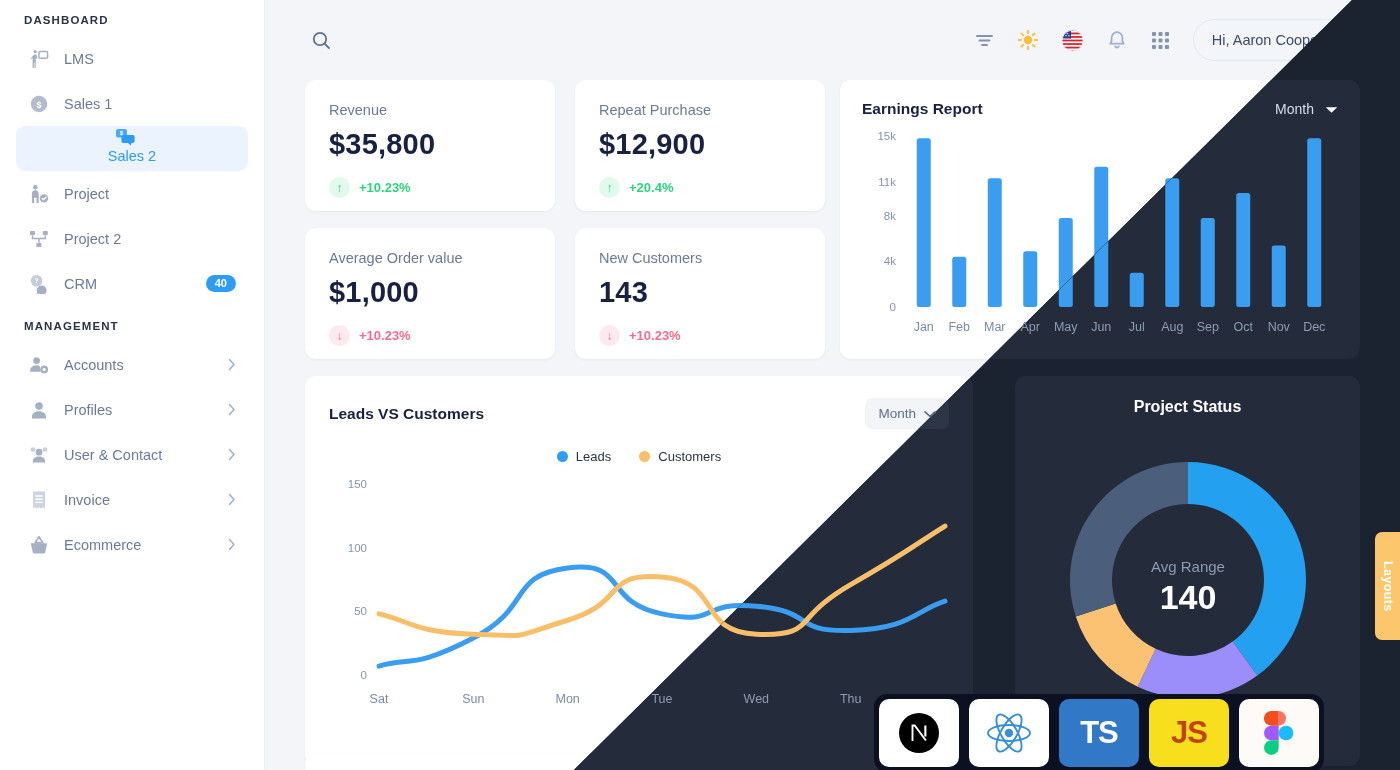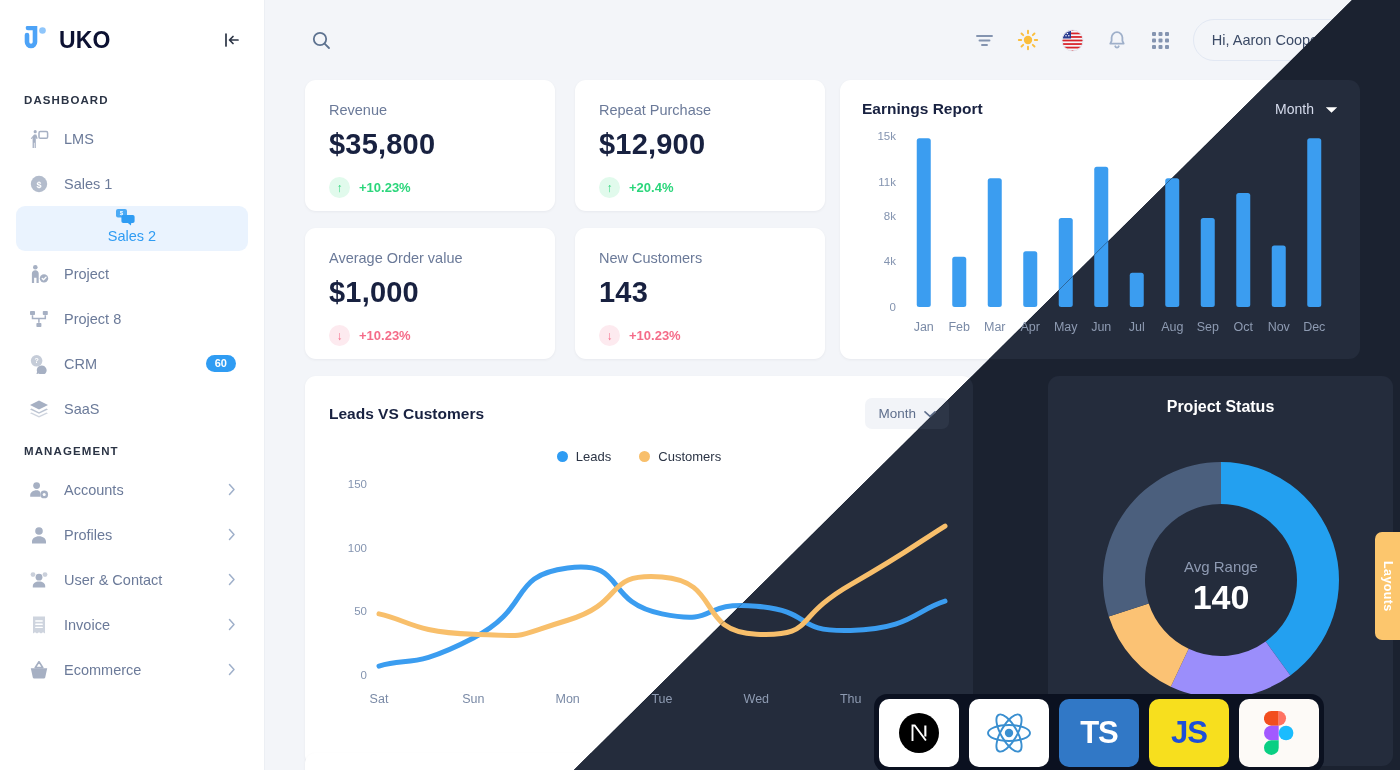--- a/index.html
+++ b/index.html
@@ -161,21 +161,21 @@
   
   .logo-strip {
     position: absolute; display: flex; gap: 10px;
     background: #0b1120; border-radius: 13px; padding: 5px; margin-top: 37px;
   }
   .logo-tile {
     width: 80px; height: 68px; border-radius: 10px;
     display: flex; align-items: center; justify-content: center;
   }
   .logo-ts { background: #3178c6; color: #fff; font-size: 31px; font-weight: 700; letter-spacing: -1px;}
-  .logo-js { background: #f7df1e; color: #1d4ed8; font-size: 31px; font-weight: 700; letter-spacing: -1px;}
+  .logo-js { background: #f7df1e; color: #c2410c; font-size: 31px; font-weight: 700; letter-spacing: -1px;}
   .logo-white { background: #ffffff; }
   .logo-figma { background: #fdfaf7; }
 
   
   .layouts-tab {
     position: absolute; right: 0; top: 532px;
     width: 25px; height: 108px;
     background: #fcc66d; border-radius: 7px 0 0 7px;
     display: flex; align-items: center; justify-content: center;
     cursor: pointer;
@@ -185,35 +185,20 @@
     font-size: 12.5px; font-weight: 600; color: #ffffff;
     letter-spacing: .4px;
   }
 </style>
 </head>
 <body>
 
 <div id="root">
 
   <div class="sidebar">
-    <div class="brand-row">
-      <span class="brand-logo">
-        <svg width="26" height="28" viewBox="0 0 26 28">
-          <path d="M4 2h7v14a4 4 0 1 1-8 0V9" fill="none" stroke="#4da3f7" stroke-width="4.6" stroke-linecap="round"></path>
-          <circle cx="18.5" cy="4.5" r="3.3" fill="#8fc6fb"></circle>
-        </svg>
-      </span>
-      <span class="brand-name">UKO</span>
-      <span class="collapse-btn">
-        <svg width="20" height="20" viewBox="0 0 20 20">
-          <path d="M4 4v12" stroke="#2b3445" stroke-width="1.7" stroke-linecap="round"></path>
-          <path d="M16 10H8M11 6.5 7.5 10 11 13.5" fill="none" stroke="#2b3445" stroke-width="1.7" stroke-linecap="round" stroke-linejoin="round"></path>
-        </svg>
-      </span>
-    </div>
     <div id="nav-container">
         <div class="nav-section">DASHBOARD</div>
         <div class="nav-item">
           <span class="ico">
             <svg width="20" height="20" viewBox="0 0 20 20">
               <path d="M6.2 4.3a1.6 1.6 0 1 0 0-3.2 1.6 1.6 0 0 0 0 3.2Z" fill="currentColor"></path>
               <path d="M5.1 5.4h2.2l1.4 4.2-1.3.4-.6-1.8V19H5.6v-5.2H4.9V19H3.6V8.2l-.6 1.8-1.3-.4Z" fill="currentColor"></path>
               <rect x="10" y="2.6" width="8.6" height="6.6" rx="1.3" fill="none" stroke="currentColor" stroke-width="1.5"></rect>
             </svg>
           </span>
@@ -251,42 +236,32 @@
         </div>
         <div class="nav-item">
           <span class="ico">
             <svg width="20" height="20" viewBox="0 0 20 20">
               <rect x="1" y="2" width="5" height="4" rx=".8" fill="currentColor"></rect>
               <rect x="13.8" y="2" width="5" height="4" rx=".8" fill="currentColor"></rect>
               <rect x="7.4" y="14" width="5" height="4" rx=".8" fill="currentColor"></rect>
               <path d="M3.5 6.2v3.4h12.8V6.2M9.9 9.6v4.2" stroke="currentColor" stroke-width="1.5" fill="none"></path>
             </svg>
           </span>
-          <span class="nav-label">Project 8</span>
+          <span class="nav-label">Project 2</span>
         </div>
         <div class="nav-item">
           <span class="ico">
             <svg width="20" height="20" viewBox="0 0 20 20">
               <circle cx="7.6" cy="6.8" r="5.8" fill="currentColor" opacity=".65"></circle>
               <text x="7.6" y="9.4" font-size="7" font-weight="700" fill="#fff" text-anchor="middle" font-family="Liberation Sans">?</text>
               <path d="M13 11.6a4.6 4.6 0 1 1-3.2 7.9l-2.4.7.7-2.4A4.6 4.6 0 0 1 13 11.6Z" fill="currentColor"></path>
             </svg>
           </span>
           <span class="nav-label">CRM</span>
-          <span class="nav-badge">60</span>
-        </div>
-        <div class="nav-item">
-          <span class="ico">
-            <svg width="20" height="20" viewBox="0 0 20 20">
-              <path d="M10 1.6 19 6l-9 4.4L1 6Z" fill="currentColor"></path>
-              <path d="m2.6 9.6-1.6.8 9 4.4 9-4.4-1.6-.8-7.4 3.6Z" fill="currentColor" opacity=".75"></path>
-              <path d="m2.6 13.4-1.6.8 9 4.4 9-4.4-1.6-.8-7.4 3.6Z" fill="currentColor" opacity=".55"></path>
-            </svg>
-          </span>
-          <span class="nav-label">SaaS</span>
+          <span class="nav-badge">40</span>
         </div>
         <div class="nav-section">MANAGEMENT</div>
         <div class="nav-item">
           <span class="ico">
             <svg width="20" height="20" viewBox="0 0 20 20">
               <circle cx="7.6" cy="5.6" r="3.4" fill="currentColor"></circle>
               <path d="M7.6 10.2c-3.6 0-6.4 2.2-6.4 4.9v1.7h10.2v-1.7c0-2.7-.2-4.9-3.8-4.9Z" fill="currentColor"></path>
               <circle cx="15.2" cy="14.4" r="3.9" fill="currentColor"></circle>
               <circle cx="15.2" cy="14.4" r="1.5" fill="#fff"></circle>
             </svg>
@@ -700,21 +675,21 @@
             <text class="d-axlbl-x" x="427.3333333333333" y="233" text-anchor="middle">Wed</text>
             <text class="d-axlbl-x" x="521.6666666666666" y="233" text-anchor="middle">Thu</text>
             <text class="d-axlbl-x" x="616" y="233" text-anchor="middle">Fri</text>
             <path d="M50,196.08666666666667 C80.18666666666667,187.1224 83.95999999999998,199.44826666666665 144.33333333333331,168.07333333333332 C204.70666666666665,136.6984 178.29333333333332,105.78186666666666 238.66666666666666,98.03999999999999 C299.04,90.29813333333333 272.62666666666667,131.65599999999998 333,143.88 C393.37333333333333,156.104 366.96,130.94293333333334 427.3333333333333,136.24 C487.70666666666665,141.53706666666668 461.2933333333333,162.06320000000002 521.6666666666666,160.43333333333334 C582.04,158.80346666666665 585.8133333333333,140.51839999999999 616,131.14666666666665" fill="none" stroke="#3b9df0" stroke-width="5" stroke-linecap="round" stroke-linejoin="round"></path>
             <path d="M50,143.88 C80.18666666666667,150.39946666666665 83.95999999999998,162.216 144.33333333333331,164.25333333333333 C204.70666666666665,166.29066666666665 178.29333333333332,168.58266666666668 238.66666666666666,150.24666666666667 C299.04,131.91066666666666 272.62666666666667,102.4712 333,106.95333333333333 C393.37333333333333,111.43546666666667 366.96,161.80853333333334 427.3333333333333,164.25333333333333 C487.70666666666665,166.69813333333332 461.2933333333333,149.228 521.6666666666666,114.59333333333333 C582.04,79.95866666666666 585.8133333333333,74.76346666666666 616,56.01999999999998" fill="none" stroke="#f8bf6b" stroke-width="5" stroke-linecap="round" stroke-linejoin="round"></path>
           </svg>
       </div>
 
       <div class="d-card" style="left:305px; top:753px; width:668px; height:100px;"></div>
 
-      <div class="d-card" style="left:1048px; top:376px; width:345px; height:390px; padding:22px 22px;">
+      <div class="d-card" style="left:1015px; top:376px; width:345px; height:390px; padding:22px 22px;">
         <div class="ps-title">Project Status</div>
         <svg id="donut-chart" width="300" height="300" viewBox="0 0 300 300" style="display:block; margin:14px auto 0;">
             <path d="M150,32 A118,118 0 0 1 219.35865977051185,245.46400533624382 L194.67167917422796,211.485291572496 A76,76 0 0 0 150,74 Z" fill="#23a0f0"></path>
             <path d="M219.35865977051185,245.46400533624382 A118,118 0 0 1 99.75804359532142,256.7695921909903 L117.64077384105448,218.7668559874175 A76,76 0 0 0 194.67167917422796,211.485291572496 Z" fill="#9b8efb"></path>
             <path d="M99.75804359532142,256.7695921909903 A118,118 0 0 1 37.775331077171884,186.46400533624382 L77.71970476156834,173.485291572496 A76,76 0 0 0 117.64077384105448,218.7668559874175 Z" fill="#fbc274"></path>
             <path d="M37.775331077171884,186.46400533624382 A118,118 0 0 1 149.99999999999997,32 L150,74 A76,76 0 0 0 77.71970476156834,173.485291572496 Z" fill="#4b5f7d"></path>
             <text class="ps-center-label" x="150" y="142" text-anchor="middle">Avg Range</text>
             <text class="ps-center-value" x="150" y="179" text-anchor="middle">140</text>
           </svg>
       </div>

